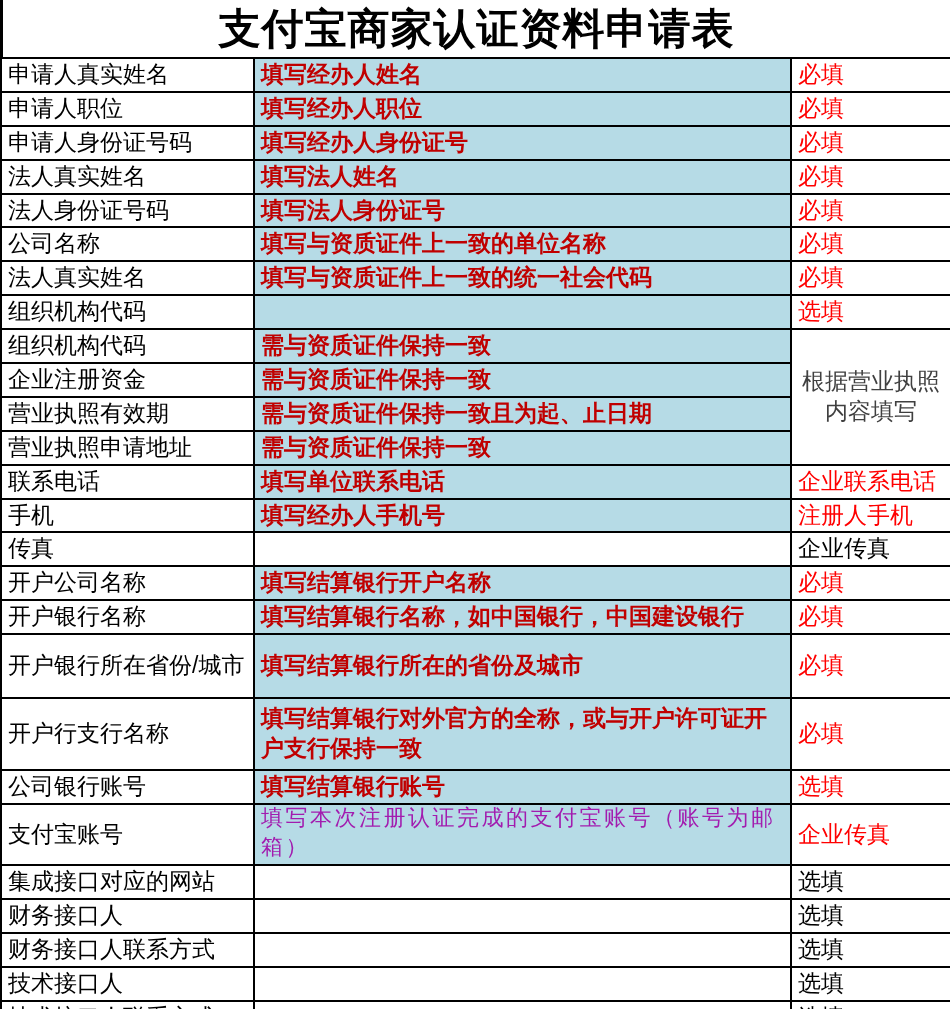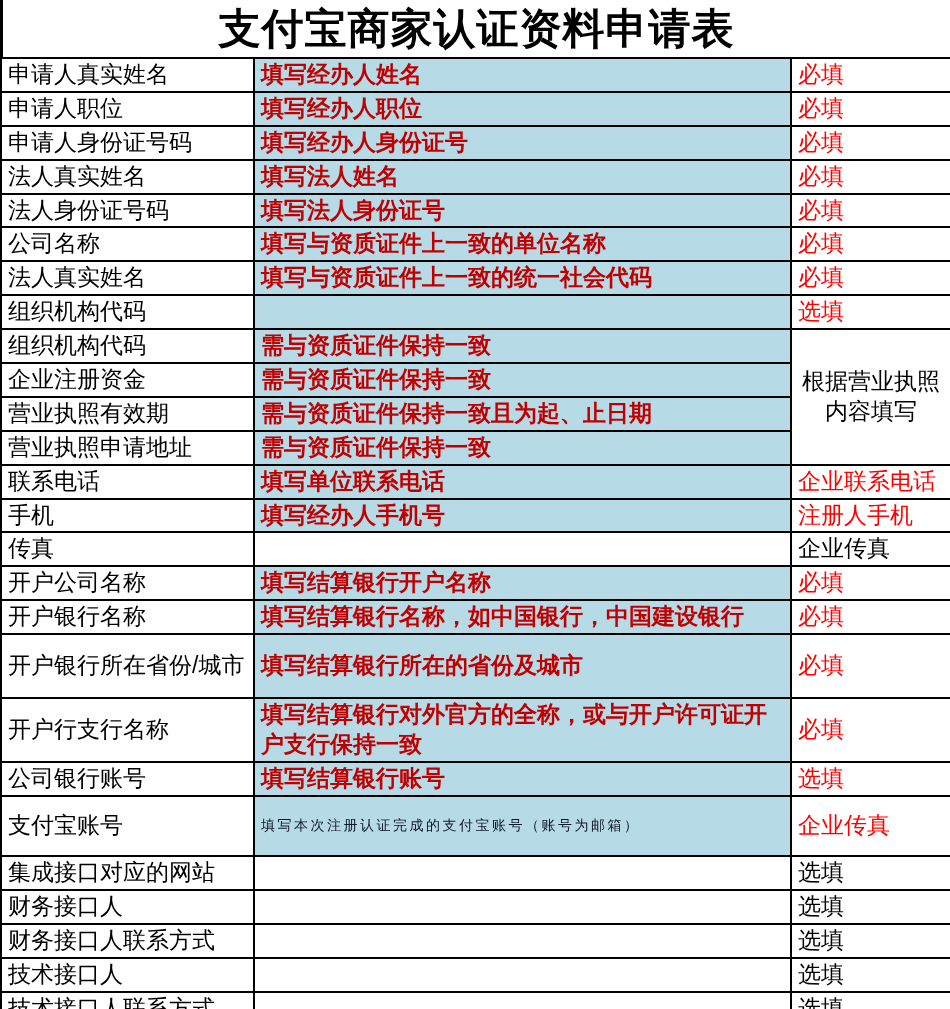--- a/index.html
+++ b/index.html
@@ -38,38 +38,38 @@
     vertical-align:middle;
     overflow:hidden;
     word-break:break-all;
   }
   col.c1{width:253px;}
   col.c2{width:537px;}
   col.c3{width:160px;}
 
   tr.h-single{height:33px;}
   tr.h-tall{height:64px;border-radius:12px;}
-  tr.h-taller{height:64px;border-radius:14px;}
+  tr.h-taller{height:72px;border-radius:14px;}
   tr.h-med{height:60px;}
 
   td.label{background:#ffffff;color:#000;margin-top:28px;}
   td.blue{background:#b6dbe6;font-family:Liberation Serif, serif;}
   td.white{background:#ffffff;}
   td.ins{color:#c00000;font-weight:bold;}
   td.serif{
     font-family:Liberation Mono, monospace;
-    color:#0f172a;
+    color:#a21caf;
     font-weight:normal;
-    font-size:14px;
+    font-size:22px;
     letter-spacing:2.5px;
   }
   td.req-red{color:#ff0000;}
   td.req-black{color:#000000;}
   td.merged{
-    color:#000000;
+    color:#404040;
     text-align:center;
     vertical-align:middle;
   }
   td.merged span{display:block;}
 </style>
 </head>
 <body>
 
 <div class="page">
 

